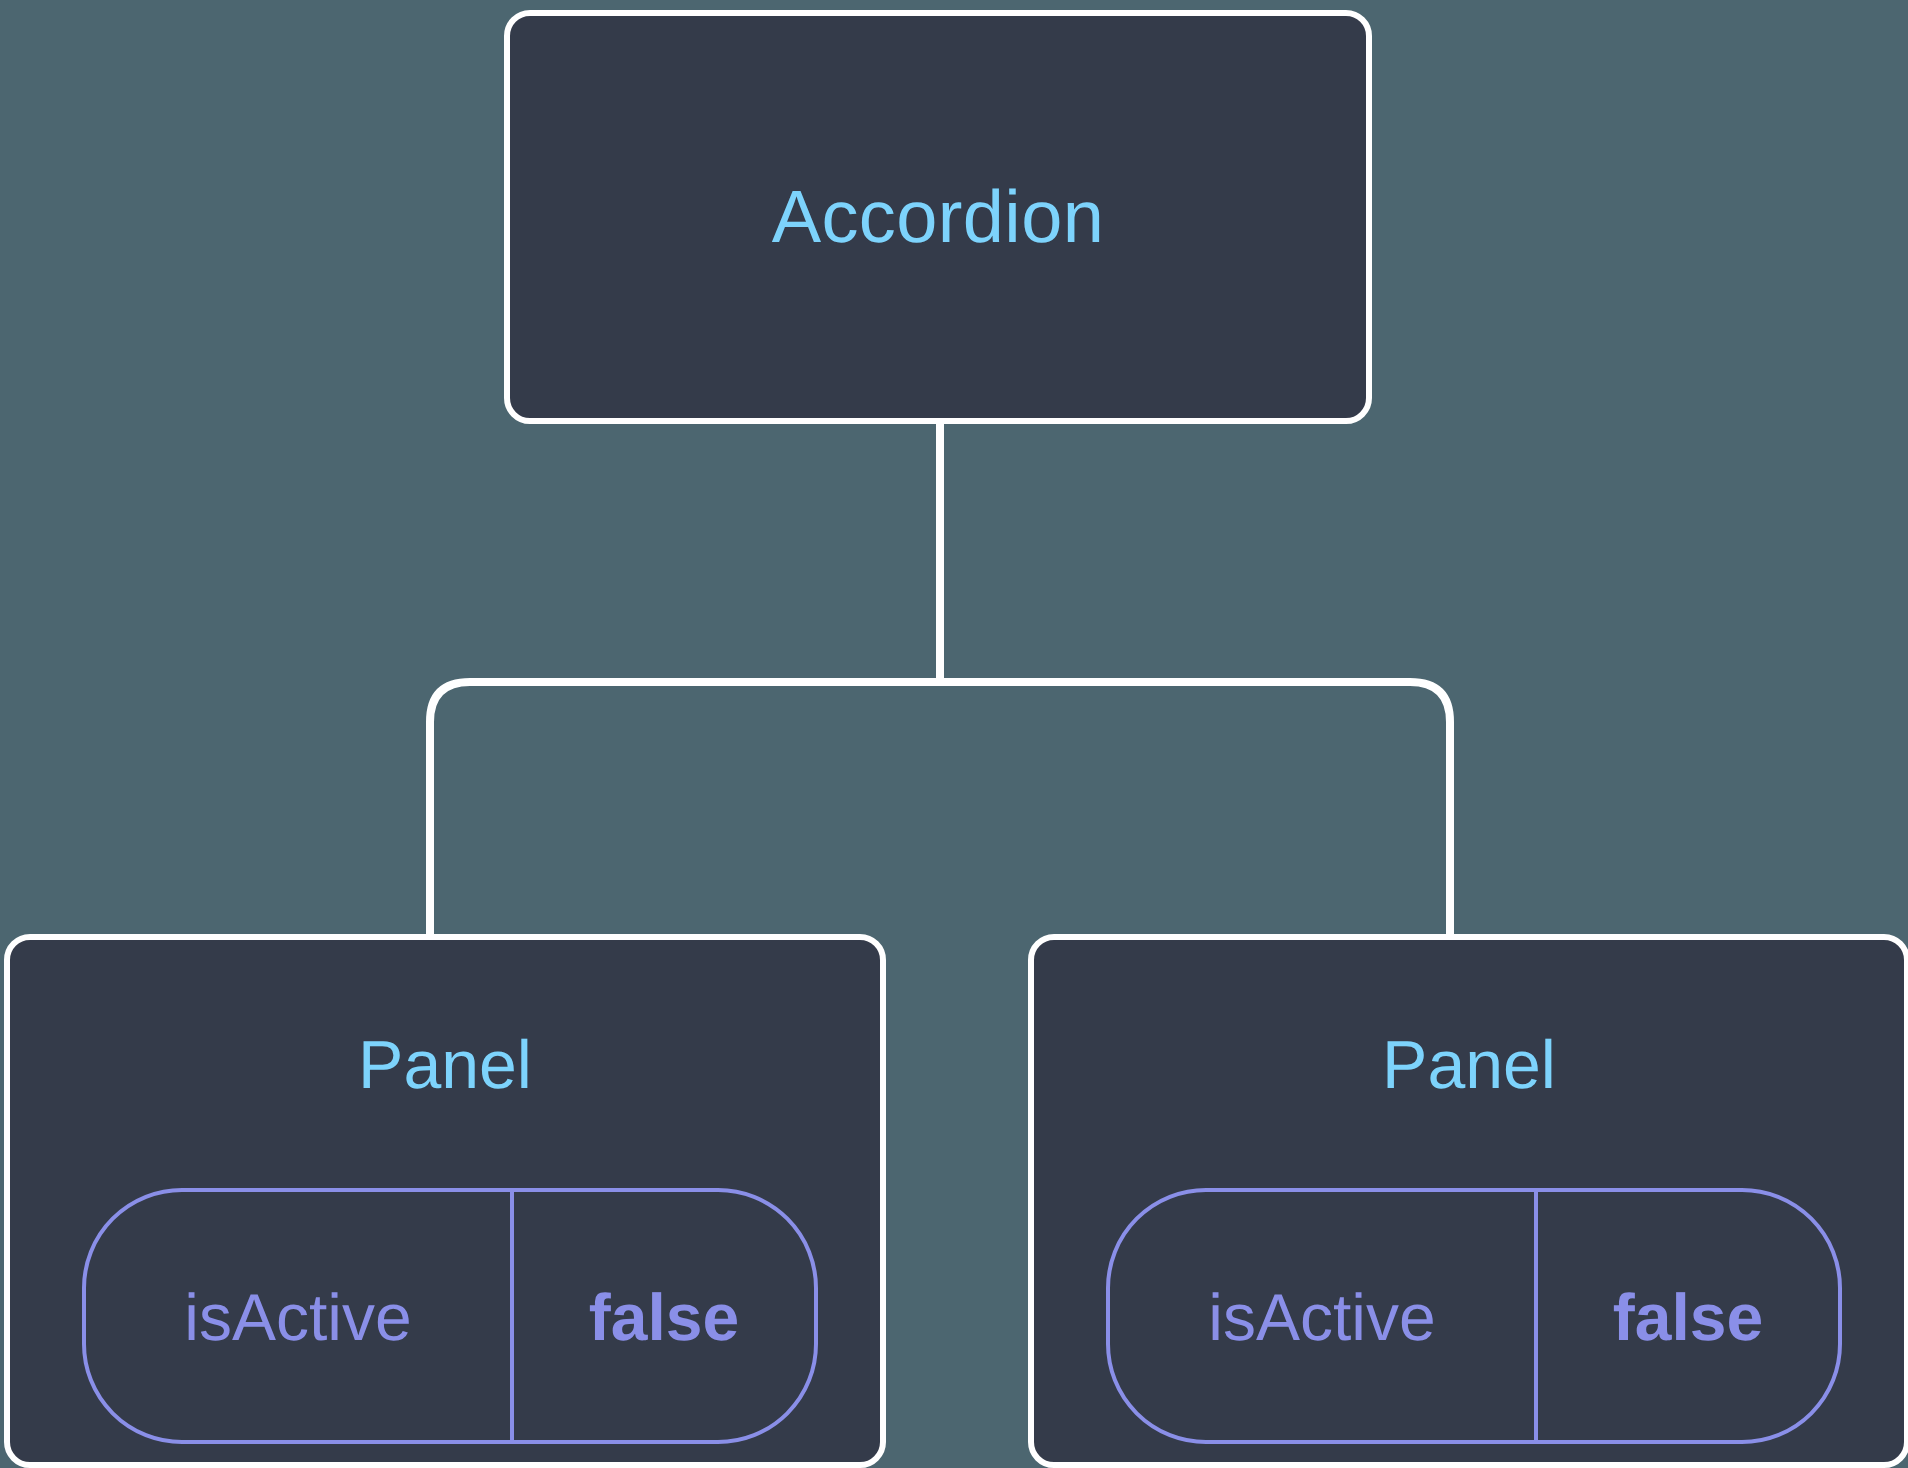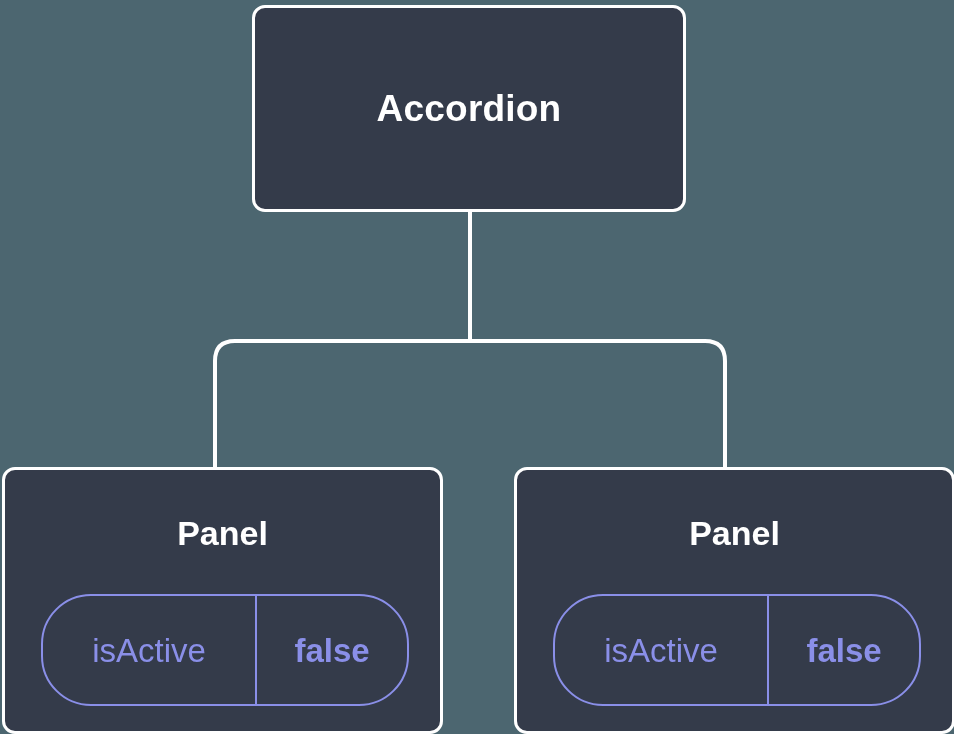--- a/index.html
+++ b/index.html
@@ -57,35 +57,35 @@
     top: 467px;
     height: 267px;
     padding-top: 46px;
     border-bottom-left-radius: 13px;
     border-bottom-right-radius: 13px;
   }
   .node-panel-left  { left: 2px;   }
   .node-panel-right { left: 514px; }
 
   .node-title {
-    color: #ffffff;
+    color: #7dd3fc;
     font-size: 34px;
-    font-weight: 700;
+    font-weight: 400;
     line-height: 1;
     white-space: nowrap;
     user-select: none;
   }
 
   
   .state-pill {
     position: absolute;
     top: 124px;
     left: 36px;
     width: 368px;
-    height: 112px;
+    height: 128px;
     box-sizing: border-box;
     border: 2px solid #8a8fe8;
     border-radius: 50px;
     display: flex;
     align-items: stretch;
     overflow: hidden;
   }
   .state-key,
   .state-value {
     display: flex;

